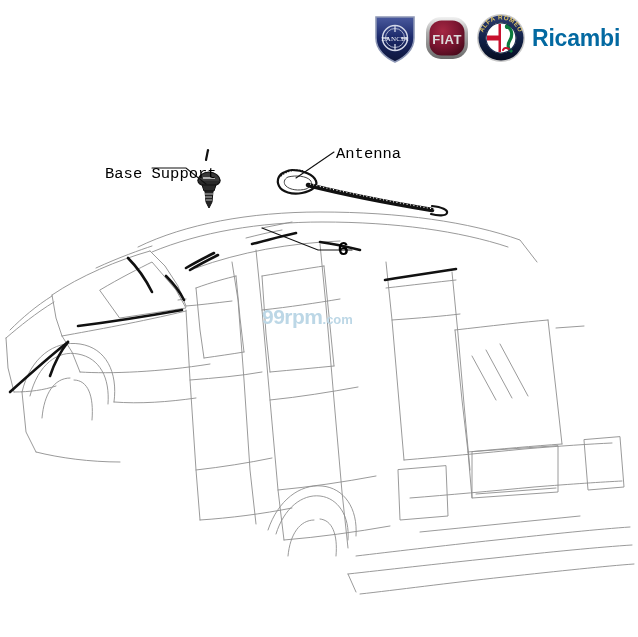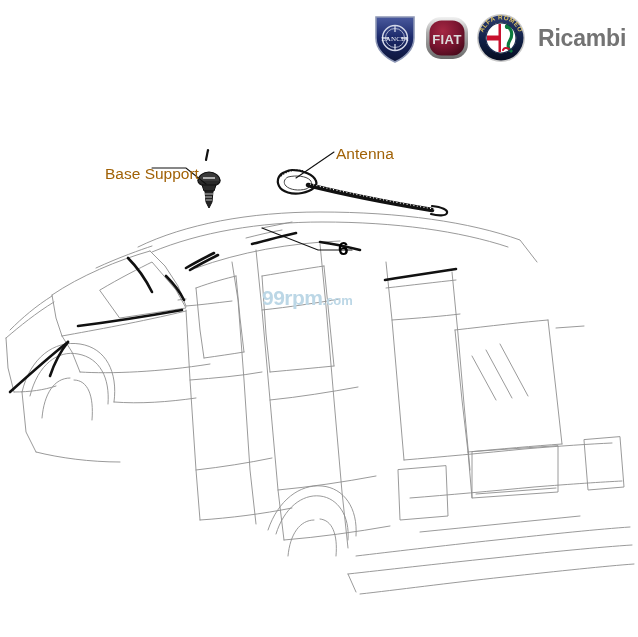--- a/index.html
+++ b/index.html
@@ -43,65 +43,64 @@
     width: 46px;
     height: 50px;
   }
   
   .alfa {
     width: 50px;
     height: 50px;
   }
 
   .brand-text {
-    margin-left: 6px;
     font-family: "Liberation Sans", sans-serif;
     font-weight: bold;
     font-size: 23px;
     line-height: 25px;
-    color: #737373;
+    color: #0369a1;
     letter-spacing: -0.2px;
     white-space: nowrap;
   }
 
   
   #diagram {
     position: absolute;
     top: 0;
     left: 0;
     width: 638px;
     height: 637px;
   }
 
   
   .anno {
     position: absolute;
-    font-family: Liberation Sans, sans-serif;
+    font-family: Liberation Mono, monospace;
     font-size: 15.5px;
-    color: #a16207;
+    color: #000000;
     white-space: nowrap;
   }
   .anno.base-support { left: 105px; top: 165px; }
   .anno.antenna      { left: 336px; top: 145px; }
 
   .callout-num {
     position: absolute;
     left: 338px;
     top: 238px;
     font-family: "Liberation Sans", sans-serif;
     font-size: 19px;
     font-weight: bold;
     color: #000000;
   }
 
   
   .watermark {
     position: absolute;
     left: 262px;
-    top: 286px;
+    top: 305px;
     font-family: "Liberation Sans", sans-serif;
     font-weight: bold;
     font-size: 21px;
     color: #bcd7e6;
     letter-spacing: -0.5px;
     user-select: none;
     pointer-events: none;
   }
   .watermark .dotcom {
     font-size: 13px;

